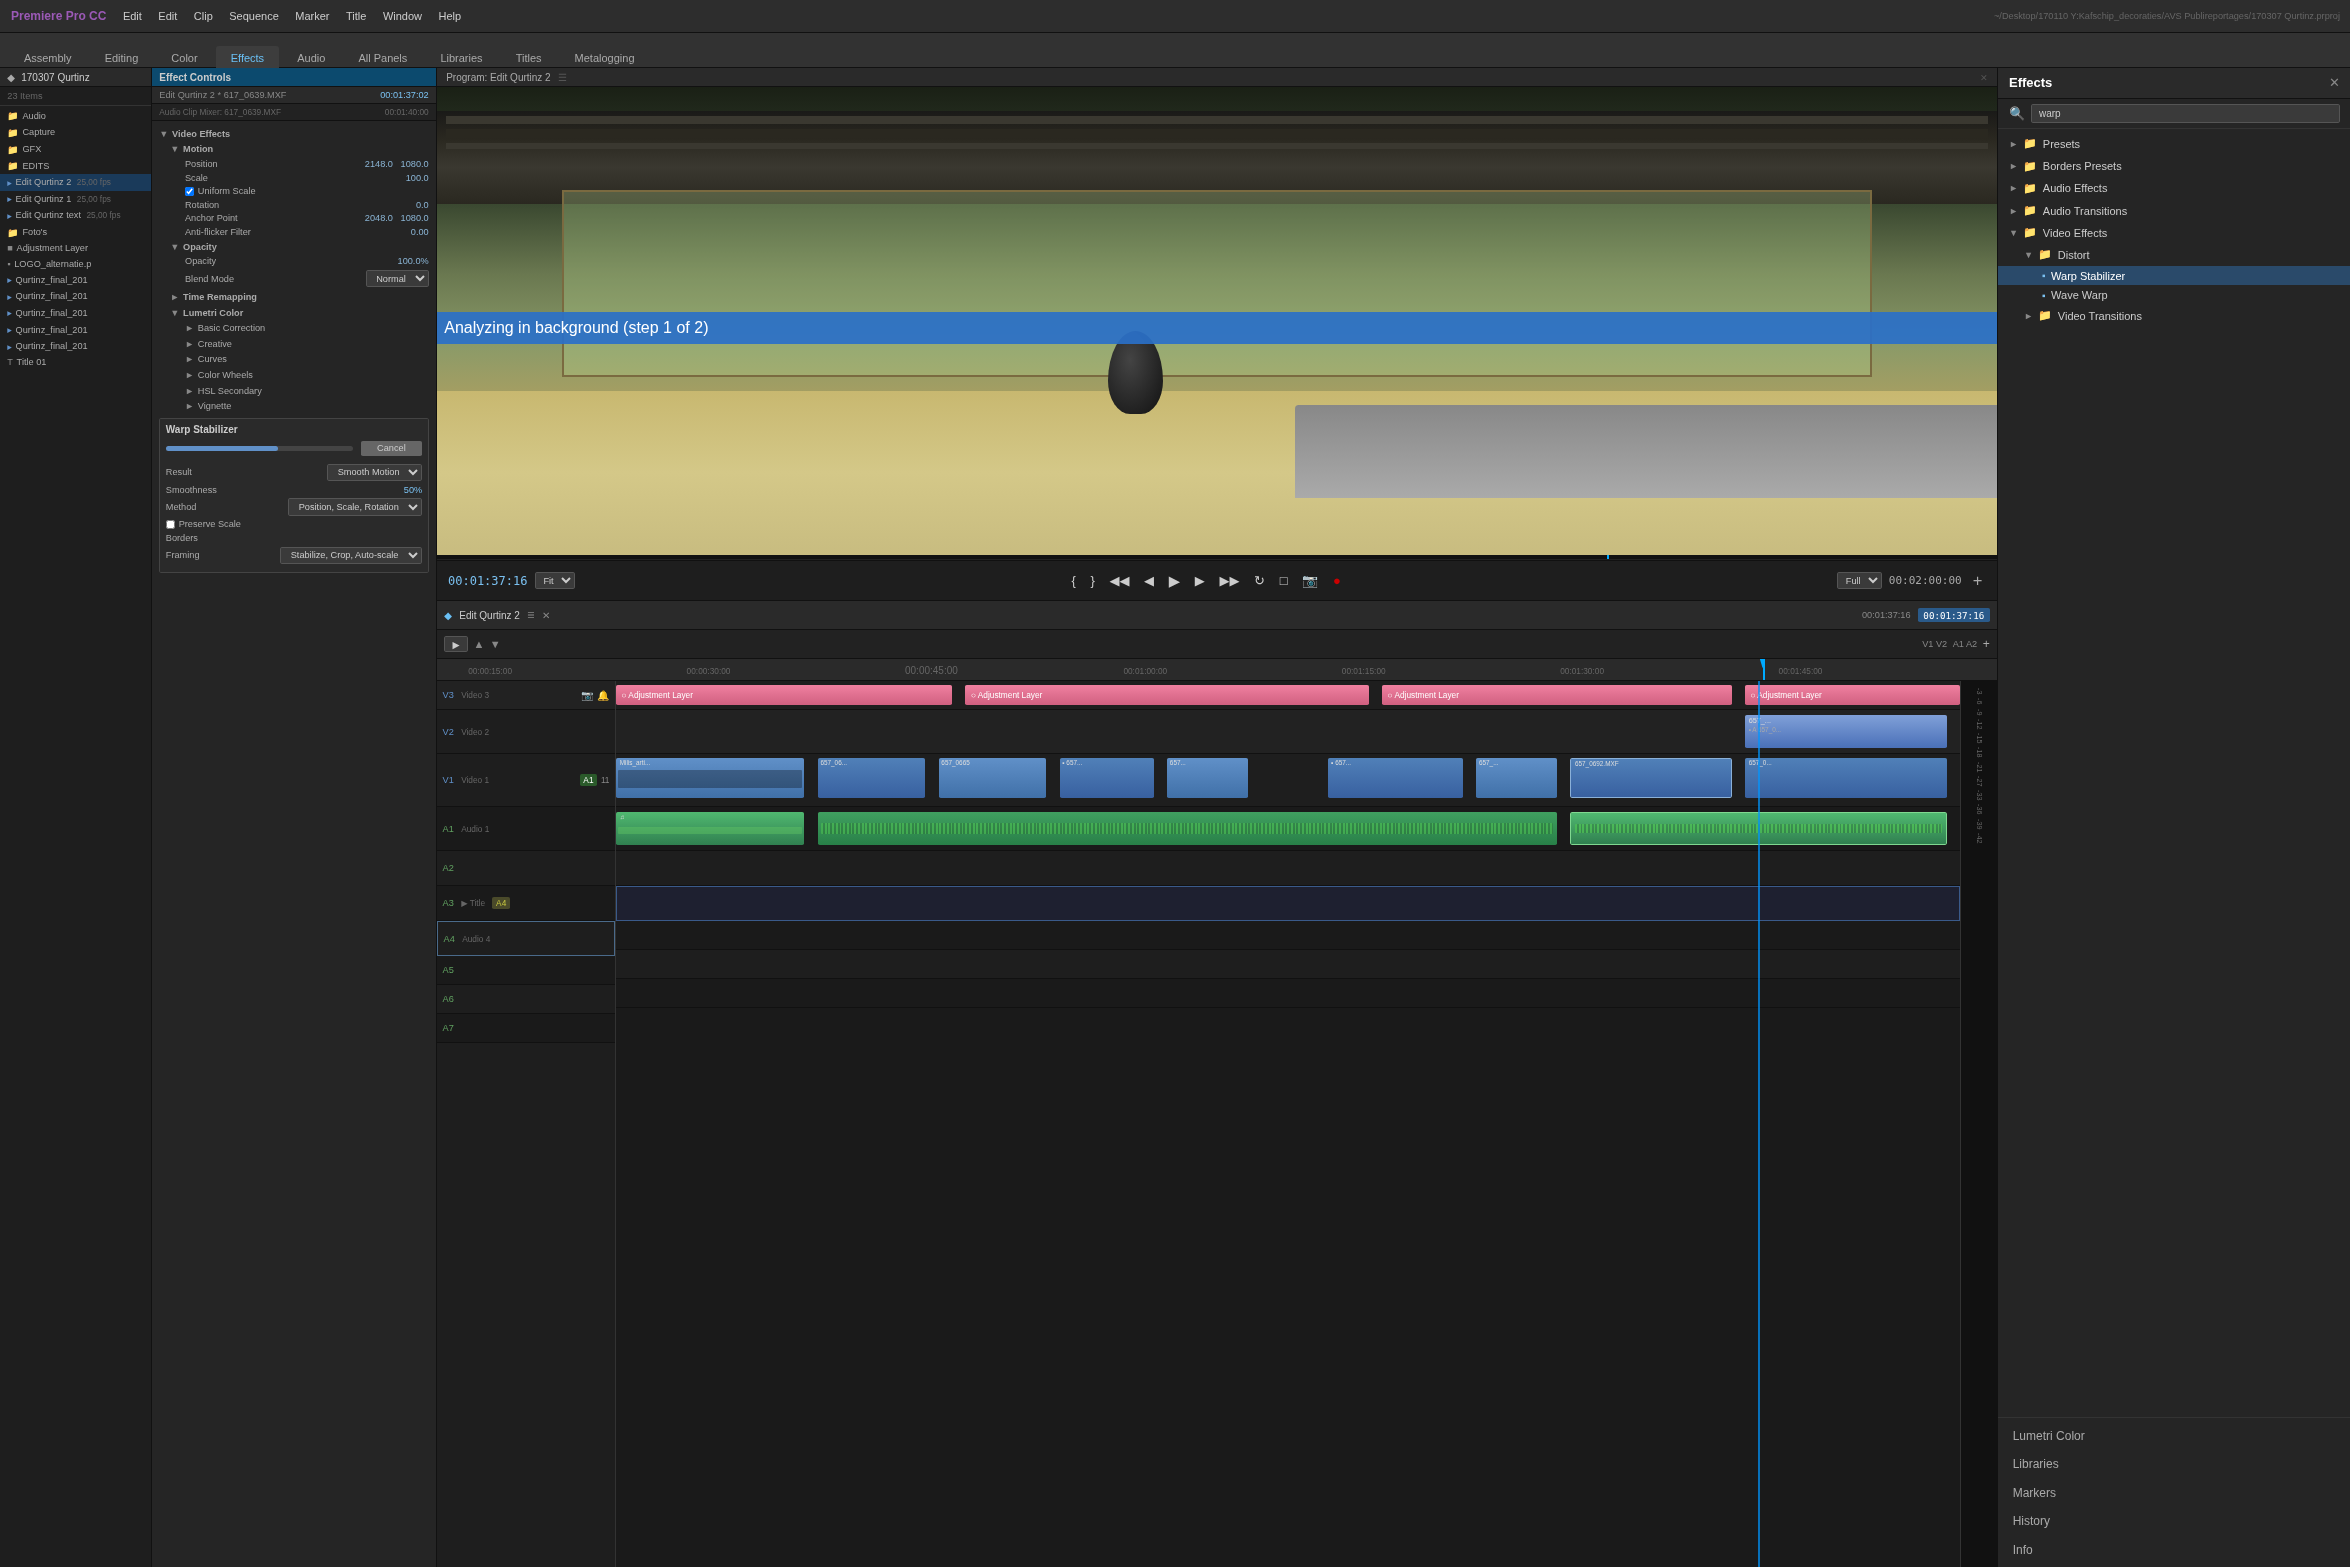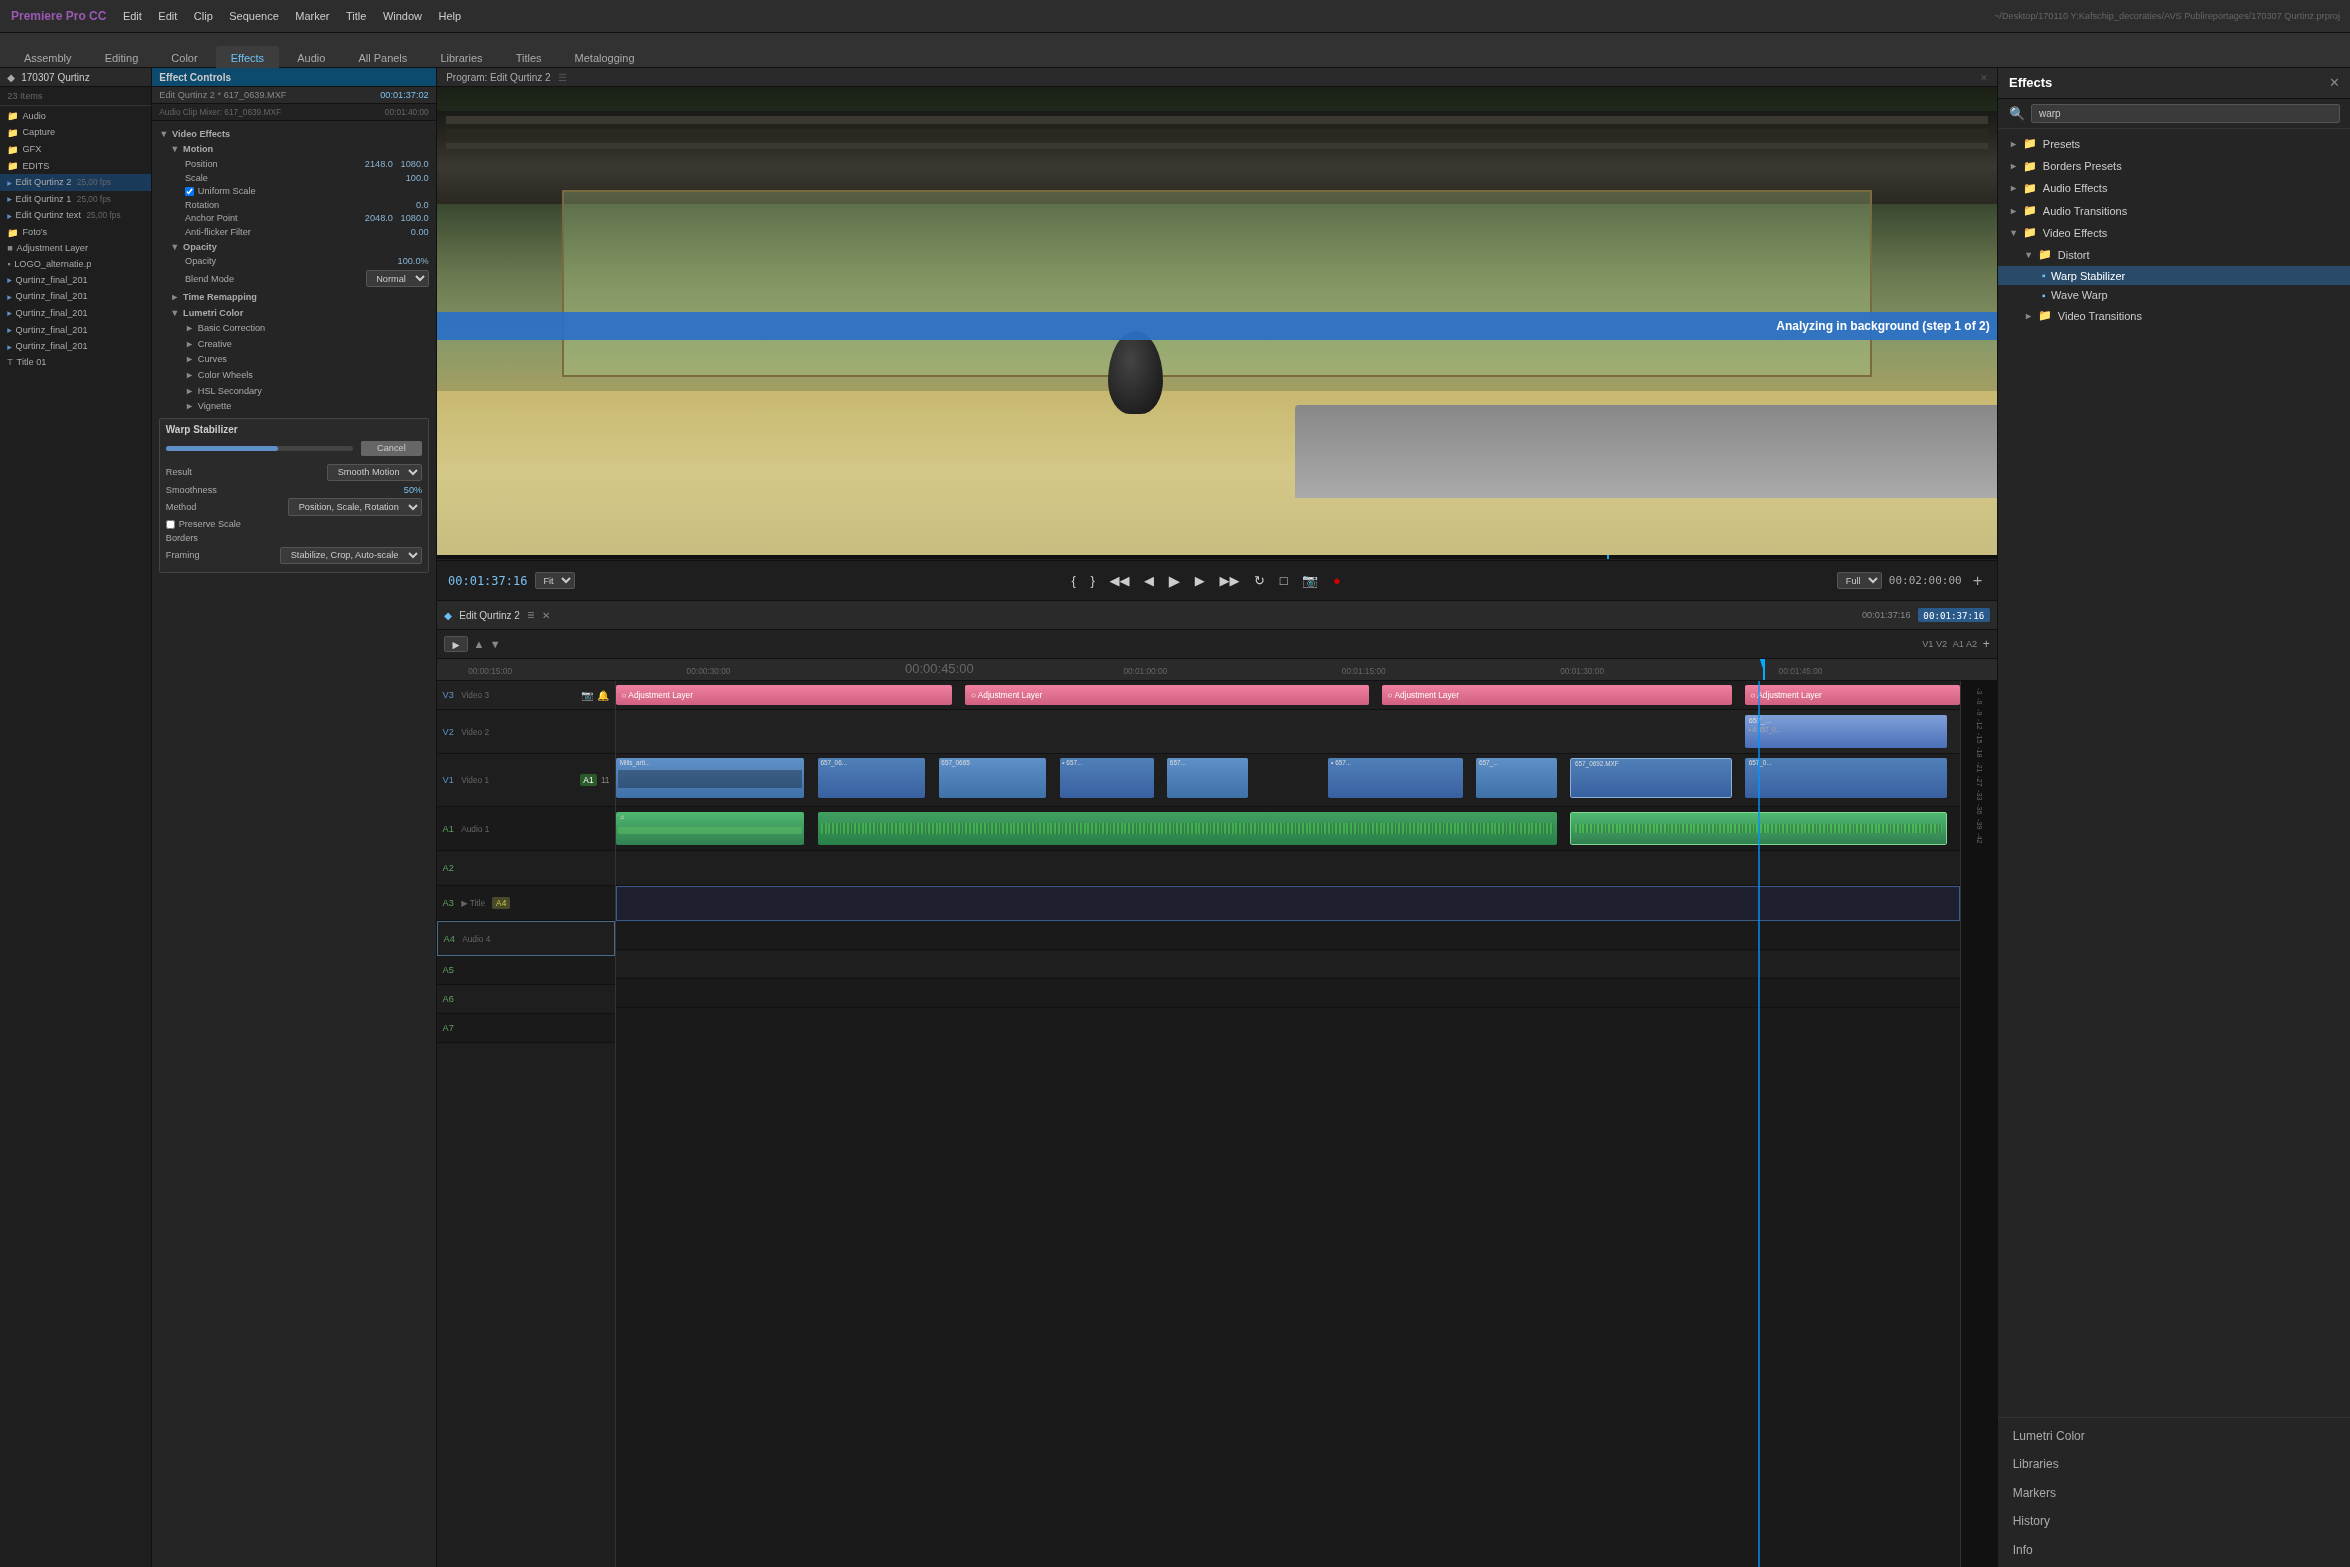--- a/index.html
+++ b/index.html
@@ -645,21 +645,21 @@
           </div>
 
           <div style="position:absolute; top:22%; left:8%; right:8%; height:40%; background: rgba(180,210,140,0.3); border:2.8px solid #7a6a40;"></div>
 
           <div style="position:absolute; bottom:0; left:0; right:0; height:35%; background: linear-gradient(180deg, #c8b870 0%, #d4c888 50%, #c8bc80 100%);"></div>
 
           <div style="position:absolute; bottom:30%; left:43%; width:55px; height:83px; background: radial-gradient(ellipse at 40% 35%, #444, #111); border-radius:50% 50% 40% 40% / 60% 60% 40% 40%;"></div>
 
           <div style="position:absolute; bottom:12%; left:55%; right:0; height:20%; background: linear-gradient(180deg, #888 0%, #999 50%, #aaa 100%); border-radius:3.7px 0 0 0;"></div>
 
-          <div style="position:absolute; top:48%; left:0; right:0; background:rgba(42,112,200,0.92); color:#fff; text-align:right; padding:7.3px; font-size:12px; font-weight:700;">
+          <div style="position:absolute; top:48%; left:0; right:0; background:rgba(42,112,200,0.92); color:#fff; text-align:left; padding:7.3px; font-size:16px; font-weight:400;">
             <span>Analyzing in background (step 1 of 2)</span>
           </div>
         </div>
 
         <div style="background:#111; height:5.5px; border-bottom:0.9px solid #222; position:relative;">
           <div style="position:absolute; left:75%; top:0; bottom:0; width:1.8px; background:#00aaff;"></div>
         </div>
 
         <div class="preview-controls">
           <span class="timecode">00:01:37:16</span>
@@ -706,21 +706,21 @@
           <button style="background:none; border:none; color:#888; font-size:11px;">▼</button>
           <span style="flex:1;"></span>
           <span style="color:#888; font-size:9.2px;">V1 V2</span>
           <span style="color:#888; font-size:9.2px;">A1 A2</span>
           <button style="background:none; border:none; color:#aaa; font-size:12px;">+</button>
         </div>
 
         <div class="timeline-ruler" style="position:relative; background:#2a2a2a; height:22px; border-bottom:0.9px solid #111;">
           <div style="position:absolute; left:2%; font-size:8.3px; color:#666; bottom:3.7px;">00:00:15:00</div>
           <div style="position:absolute; left:16%; font-size:8.3px; color:#666; bottom:4px;">00:00:30:00</div>
-          <div style="position:absolute; left:30%; font-size:13px; color:#666; bottom:3.7px;">00:00:45:00</div>
+          <div style="position:absolute; left:30%; font-size:10px; color:#666; bottom:3.7px;">00:00:45:00</div>
           <div style="position:absolute; left:44%; font-size:8.3px; color:#666; bottom:3.7px;">00:01:00:00</div>
           <div style="position:absolute; left:58%; font-size:8.3px; color:#666; bottom:3.7px;">00:01:15:00</div>
           <div style="position:absolute; left:72%; font-size:8.3px; color:#666; bottom:3.7px;">00:01:30:00</div>
           <div style="position:absolute; left:86%; font-size:8.3px; color:#666; bottom:3.7px;">00:01:45:00</div>
 
           <div style="position:absolute; left:85%; top:0; bottom:0; width:1.8px; background:#00aaff; z-index:5;"></div>
           <div style="position:absolute; left:84.8%; top:0; width:5.5px; height:9.2px; background:#00aaff; clip-path:polygon(0 0, 100% 0, 50% 100%);"></div>
         </div>
 
         <div style="display:flex; flex:1; overflow:hidden;">

